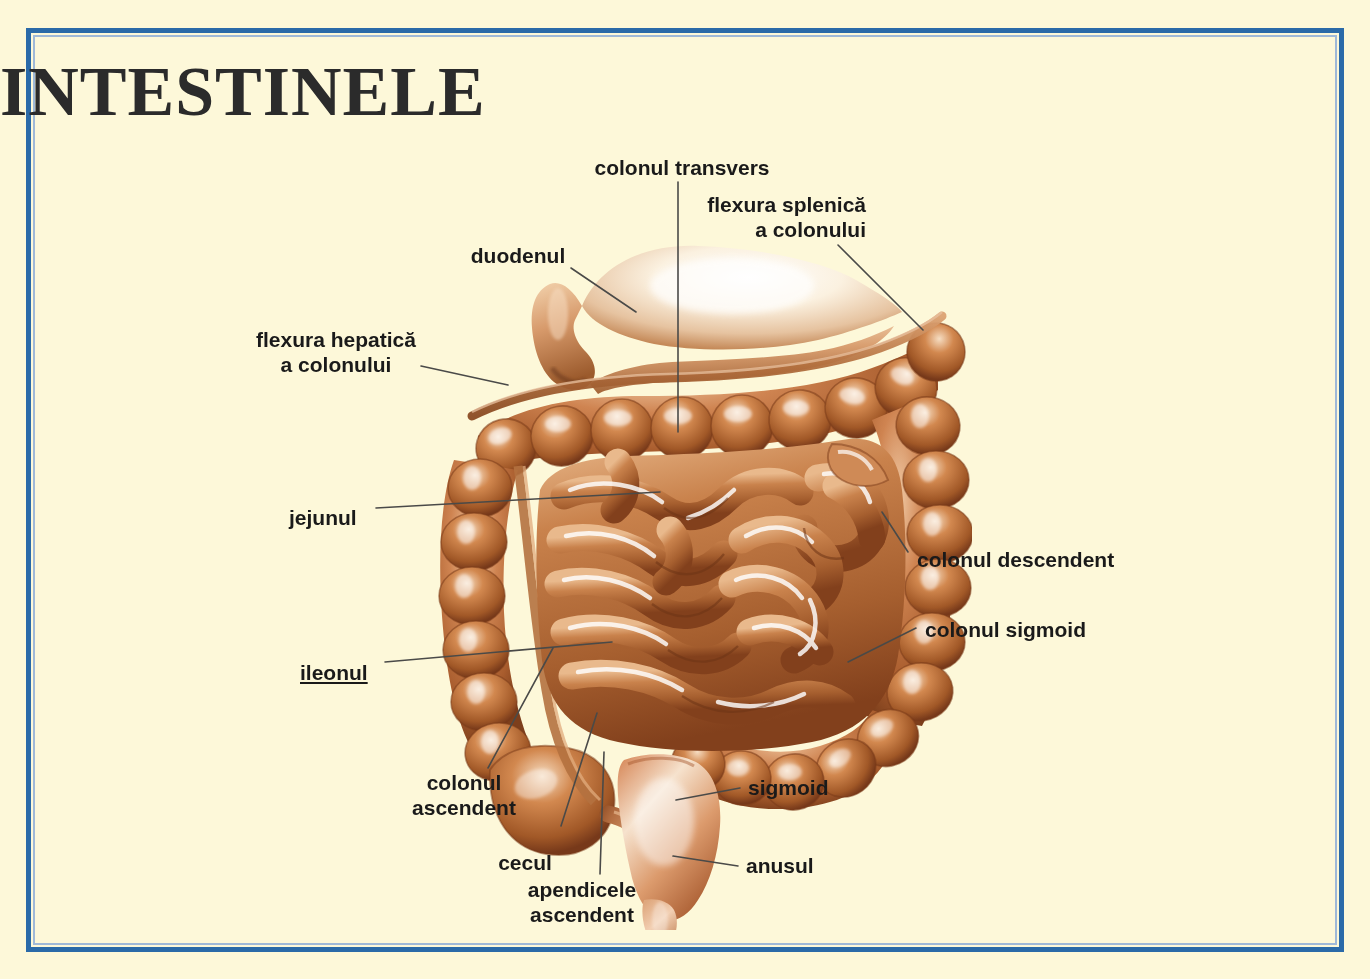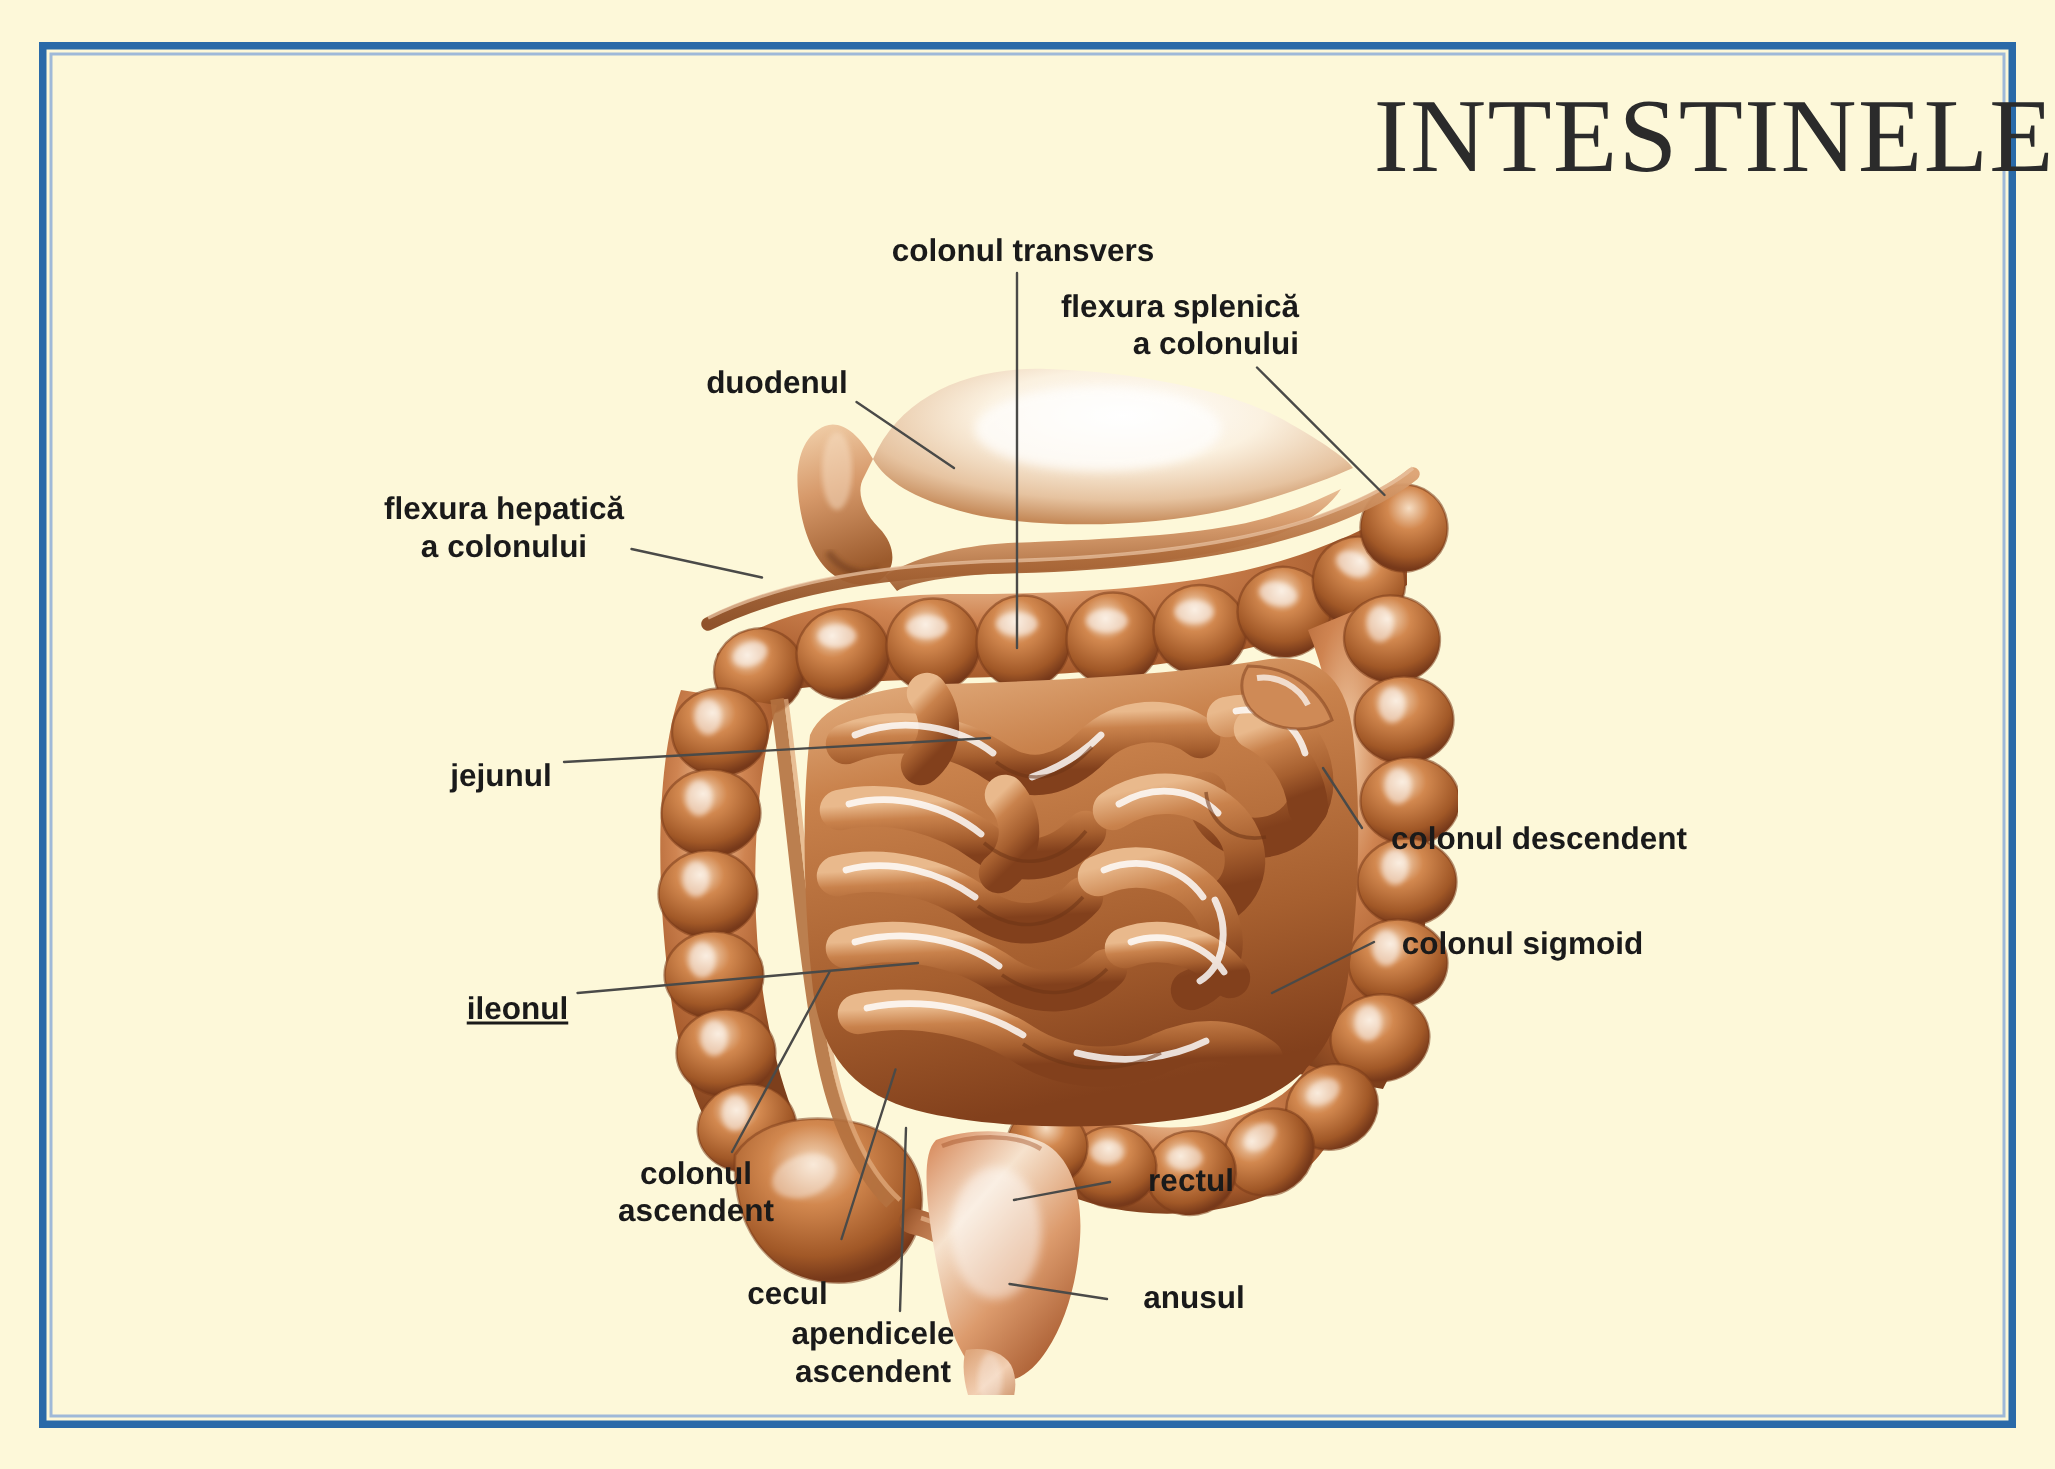--- a/index.html
+++ b/index.html
@@ -33,23 +33,23 @@
     position:absolute;
     left:36px; top:38px;
     width:1298px; height:904px;
     background:#fdf8d9;
     z-index:0;
   }
   
   #title {
     position:absolute;
     left:0; top:52px; width:1370px;
-    text-align:right;
+    text-align:left;
     font-family:"Liberation Serif", serif;
-    font-weight:normal;
+    font-weight:bold;
     font-size:70px;
     letter-spacing:1px;
     color:#2b2b2b;
     z-index:5;
   }
   
   #illustration {
     position:absolute;
     left:432px; top:240px;
     width:540px; height:690px;
@@ -68,21 +68,21 @@
     font-family:"Liberation Sans", sans-serif;
     font-weight:bold;
     font-size:21px;
     line-height:25px;
     color:#1a1a1a;
     white-space:pre;
     z-index:6;
   }
   .lbl-center { text-align:center; }
   .lbl-right  { text-align:right; }
-  .lbl-left   { text-align:center; }
+  .lbl-left   { text-align:left; }
 </style>
 </head>
 <body>
 
 <div id="poster">
 
   <div id="plate"></div>
   <div id="frame-outer"></div>
   <div id="frame-inner"></div>
 
@@ -372,17 +372,17 @@
   <div class="label lbl-left" style="left:300px; top:660px; width:90px;text-decoration:underline;">ileonul</div>
 
   <div class="label lbl-center" style="left:399px; top:770px; width:106px;margin-left:12px;">colonul
 ascendent</div>
 
   <div class="label lbl-center" style="left:489px; top:829px; width:72px;margin-top:21px;">cecul</div>
 
   <div class="label lbl-center" style="left:521px; top:877px; width:122px;">apendicele
 ascendent</div>
 
-  <div class="label lbl-left" style="left:748px; top:775px; width:92px;">rectul</div>
+  <div class="label lbl-left" style="left:748px; top:775px; width:92px;">sigmoid</div>
 
   <div class="label lbl-left" style="left:746px; top:853px; width:100px;">anusul</div>
 
 </div>
 
 </body></html>

